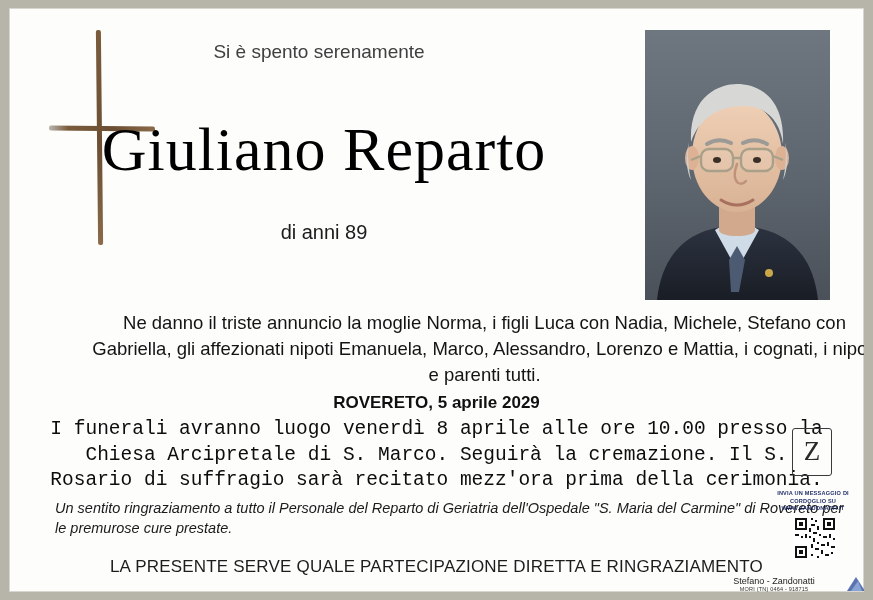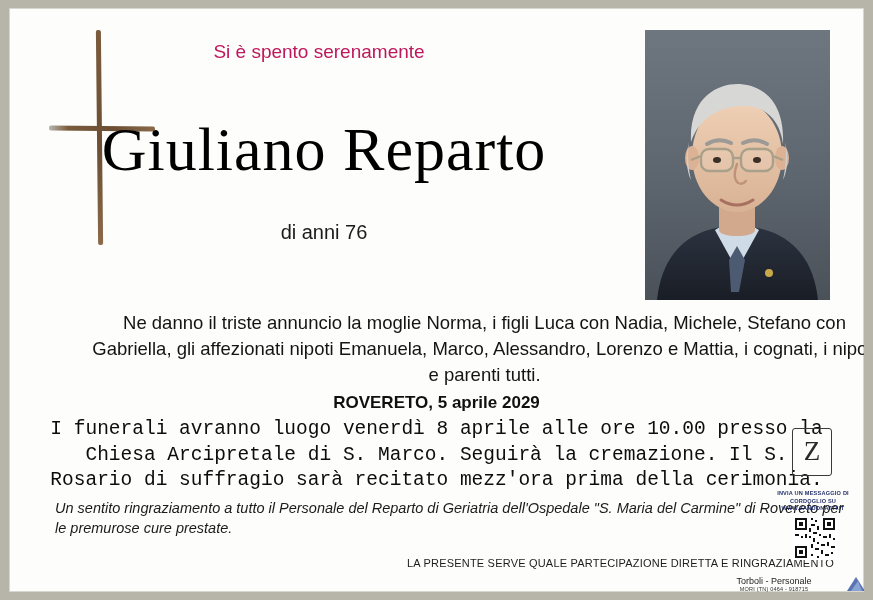--- a/index.html
+++ b/index.html
@@ -85,21 +85,21 @@
   .photo svg { display: block; }
 
   
   .line-intro {
     position: absolute;
     left: 0;
     top: 33px;
     width: 620px;
     text-align: center;
     font-size: 19px;
-    color: #be185d;
+    color: #404040;
     font-family: "Liberation Sans", sans-serif;
   }
   .name {
     position: absolute;
     left: 0;
     top: 106px;
     width: 630px;
     text-align: center;
     font-family: "Liberation Serif", serif;
     font-size: 62px;
@@ -157,22 +157,22 @@
     font-size: 14.5px;
     line-height: 20px;
     color: #1b1b1b;
     margin-left: 16px;
   }
   .footer-note {
     position: absolute;
     left: 30px;
     top: 549px;
     width: 795px;
-    text-align: right;
-    font-size: 11px;
+    text-align: center;
+    font-size: 17px;
     color: #1d1d1d;
     letter-spacing: 0.2px;
   }
 
   
   .zand-logo {
     position: absolute;
     left: 776px;
     top: 420px;
     width: 54px;
@@ -306,21 +306,21 @@
         <path d="M92 134 q-5 14 1 19 q5 2 8 -2" stroke="#bf937a" stroke-width="2.4" fill="none" stroke-linecap="round"></path>
 
         <path d="M76 170 q16 10 32 0" stroke="#a8705f" stroke-width="3" fill="none" stroke-linecap="round"></path>
 
         <circle cx="124" cy="243" r="4" fill="#c9a84a"></circle>
       </svg>
     </div>
 
     <div class="line-intro">Si è spento serenamente</div>
     <div class="name">Giuliano Reparto</div>
-    <div class="age">di anni 76</div>
+    <div class="age">di anni 89</div>
     <div class="announce">Ne danno il triste annuncio la moglie Norma, i figli Luca con Nadia, Michele, Stefano con Gabriella, gli affezionati nipoti Emanuela, Marco, Alessandro, Lorenzo e Mattia, i cognati, i nipoti e parenti tutti.</div>
     <div class="place-date">ROVERETO, 5 aprile 2029</div>
     <div class="funeral">I funerali avranno luogo venerdì 8 aprile alle ore 10.00 presso la Chiesa Arcipretale di S. Marco. Seguirà la cremazione. Il S. Rosario di suffragio sarà recitato mezz'ora prima della cerimonia.</div>
     <div class="thanks">Un sentito ringraziamento a tutto il Personale del Reparto di Geriatria dell'Ospedale "S. Maria del Carmine" di Rovereto per le premurose cure prestate.</div>
     <div class="footer-note">LA PRESENTE SERVE QUALE PARTECIPAZIONE DIRETTA E RINGRAZIAMENTO</div>
 
     <div class="zand-logo">
       <div class="box">
         <div class="letter">Z</div>
       </div>
@@ -368,21 +368,21 @@
           <rect x="28" y="34" width="2" height="4"></rect>
           <rect x="32" y="38" width="4" height="2"></rect>
           <rect x="18" y="38" width="2" height="2"></rect>
           <rect x="24" y="40" width="2" height="2"></rect>
           <rect x="38" y="36" width="2" height="2"></rect>
         </g>
       </svg>
     </div>
 
     <div class="torboli">
-      <div class="t1">Torboli - Personale</div>
+      <div class="t1">Stefano - Zandonatti</div>
       <div class="t2">MORI (TN)   0464 - 918715</div>
     </div>
     <div class="torboli-mark">
       <svg width="22" height="20" viewBox="0 0 22 20" xmlns="http://www.w3.org/2000/svg">
         <path d="M2 17 L11 3 L20 17 Z" fill="#3c5aa6" opacity="0.85"></path>
         <path d="M6 17 L13 7 L17 17 Z" fill="#8fa9d8" opacity="0.9"></path>
       </svg>
     </div>
 
   </div>

